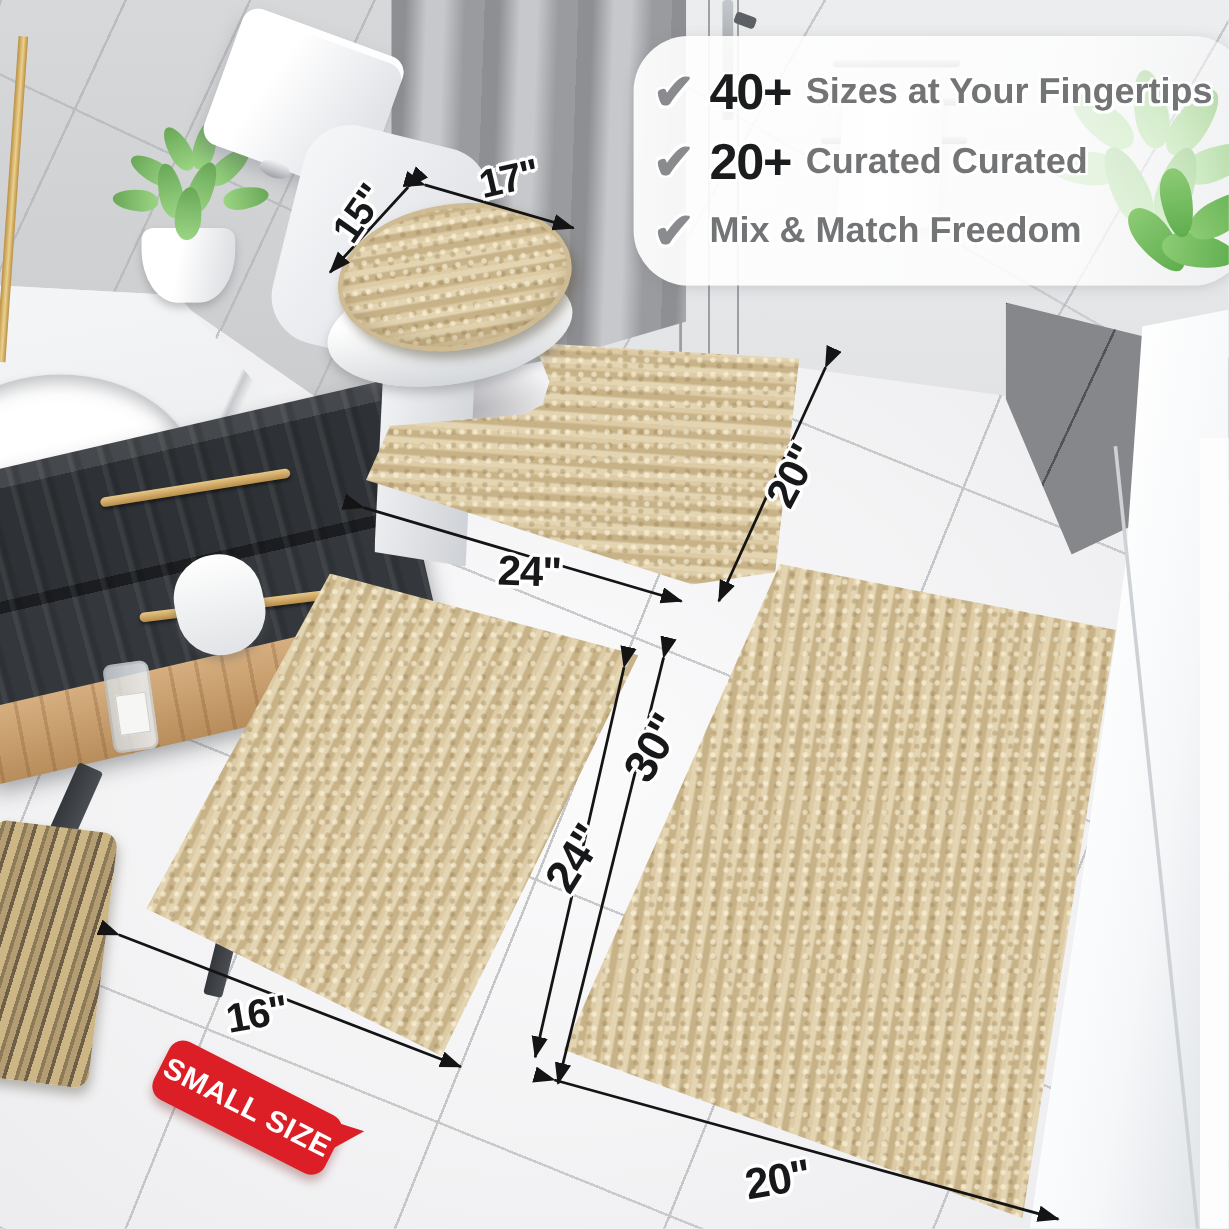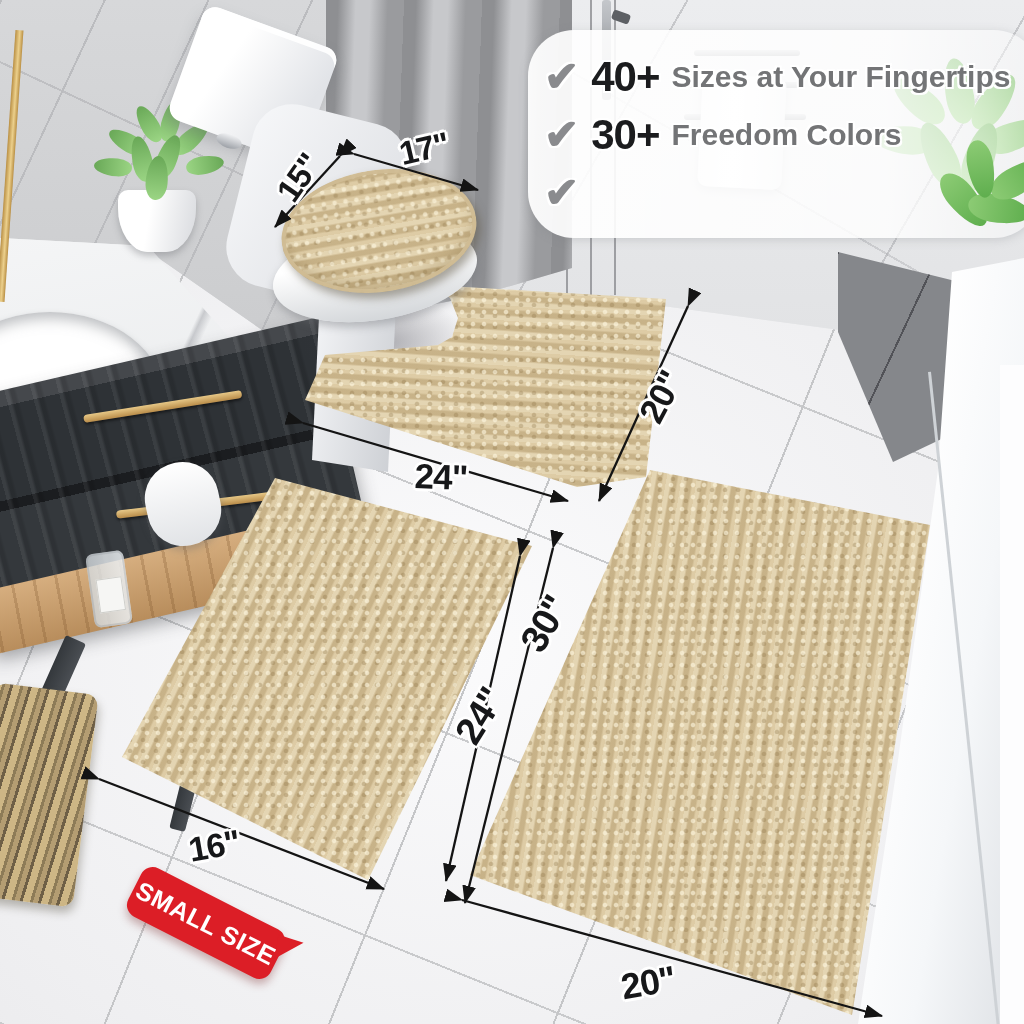--- a/index.html
+++ b/index.html
@@ -249,25 +249,26 @@
 <div class="abs dim" style="left:648px;top:983px;font-size:36px;transform:translate(-50%,-50%) rotate(-10deg);">20"</div>
 
 <div class="abs callout">
   <div class="row">
     <span class="check">✔</span>
     <span class="stat">40+</span>
     <span class="lbl">Sizes at Your Fingertips</span>
   </div>
   <div class="row">
     <span class="check">✔</span>
-    <span class="stat">30+</span>
-    <span class="lbl">Freedom Colors</span>
+    <span class="stat">20+</span>
+    <span class="lbl">Curated Curated</span>
   </div>
   <div class="row">
     <span class="check">✔</span>
 
+    <span class="lbl">Mix &amp; Match Freedom</span>
   </div>
 </div>
 
 <div class="abs badge">
   <span class="txt">SMALL SIZE</span>
   <div class="tail"></div>
 </div>
 
 </body></html>

